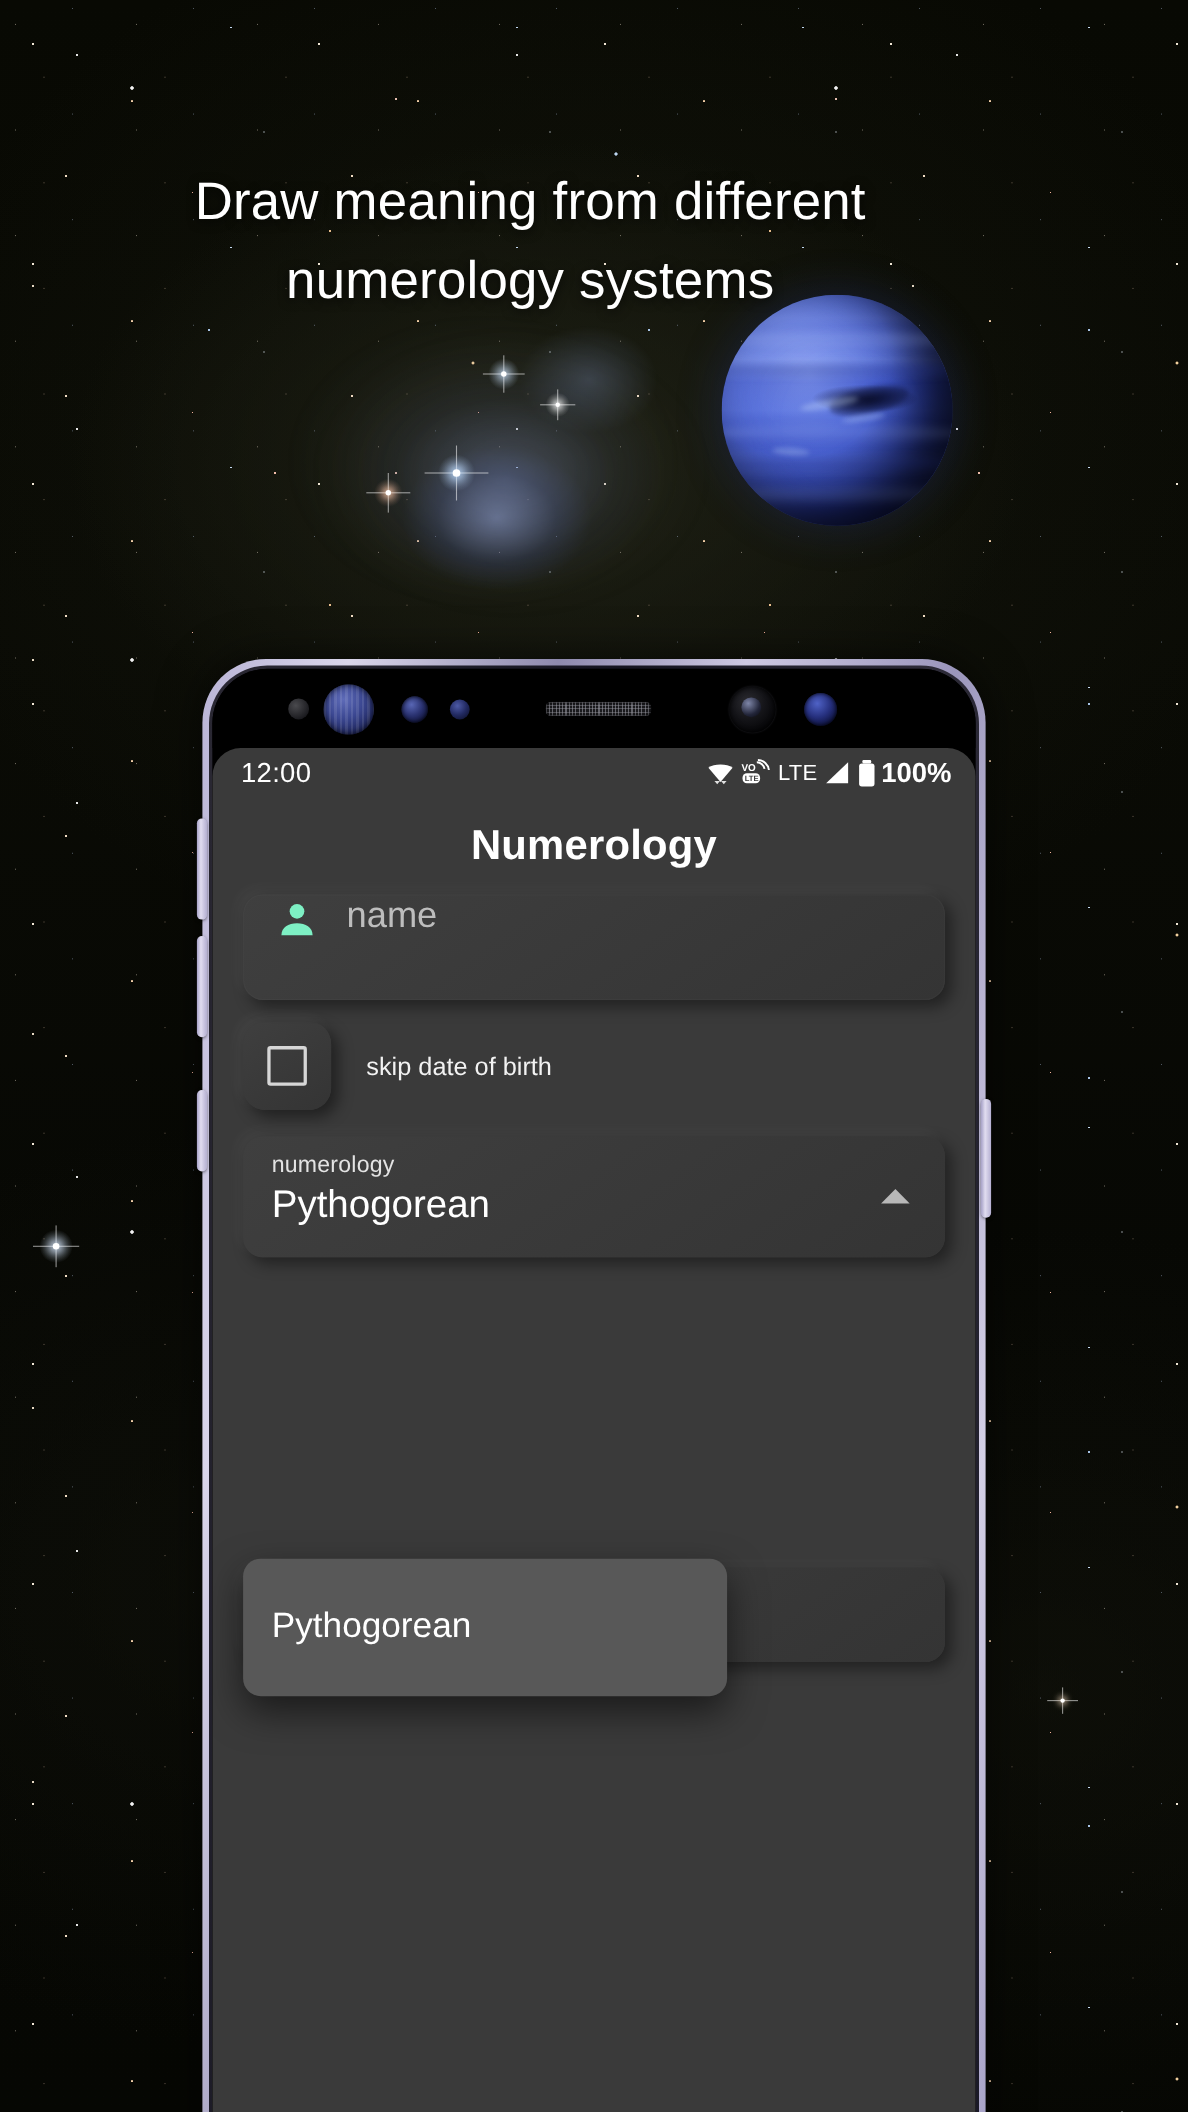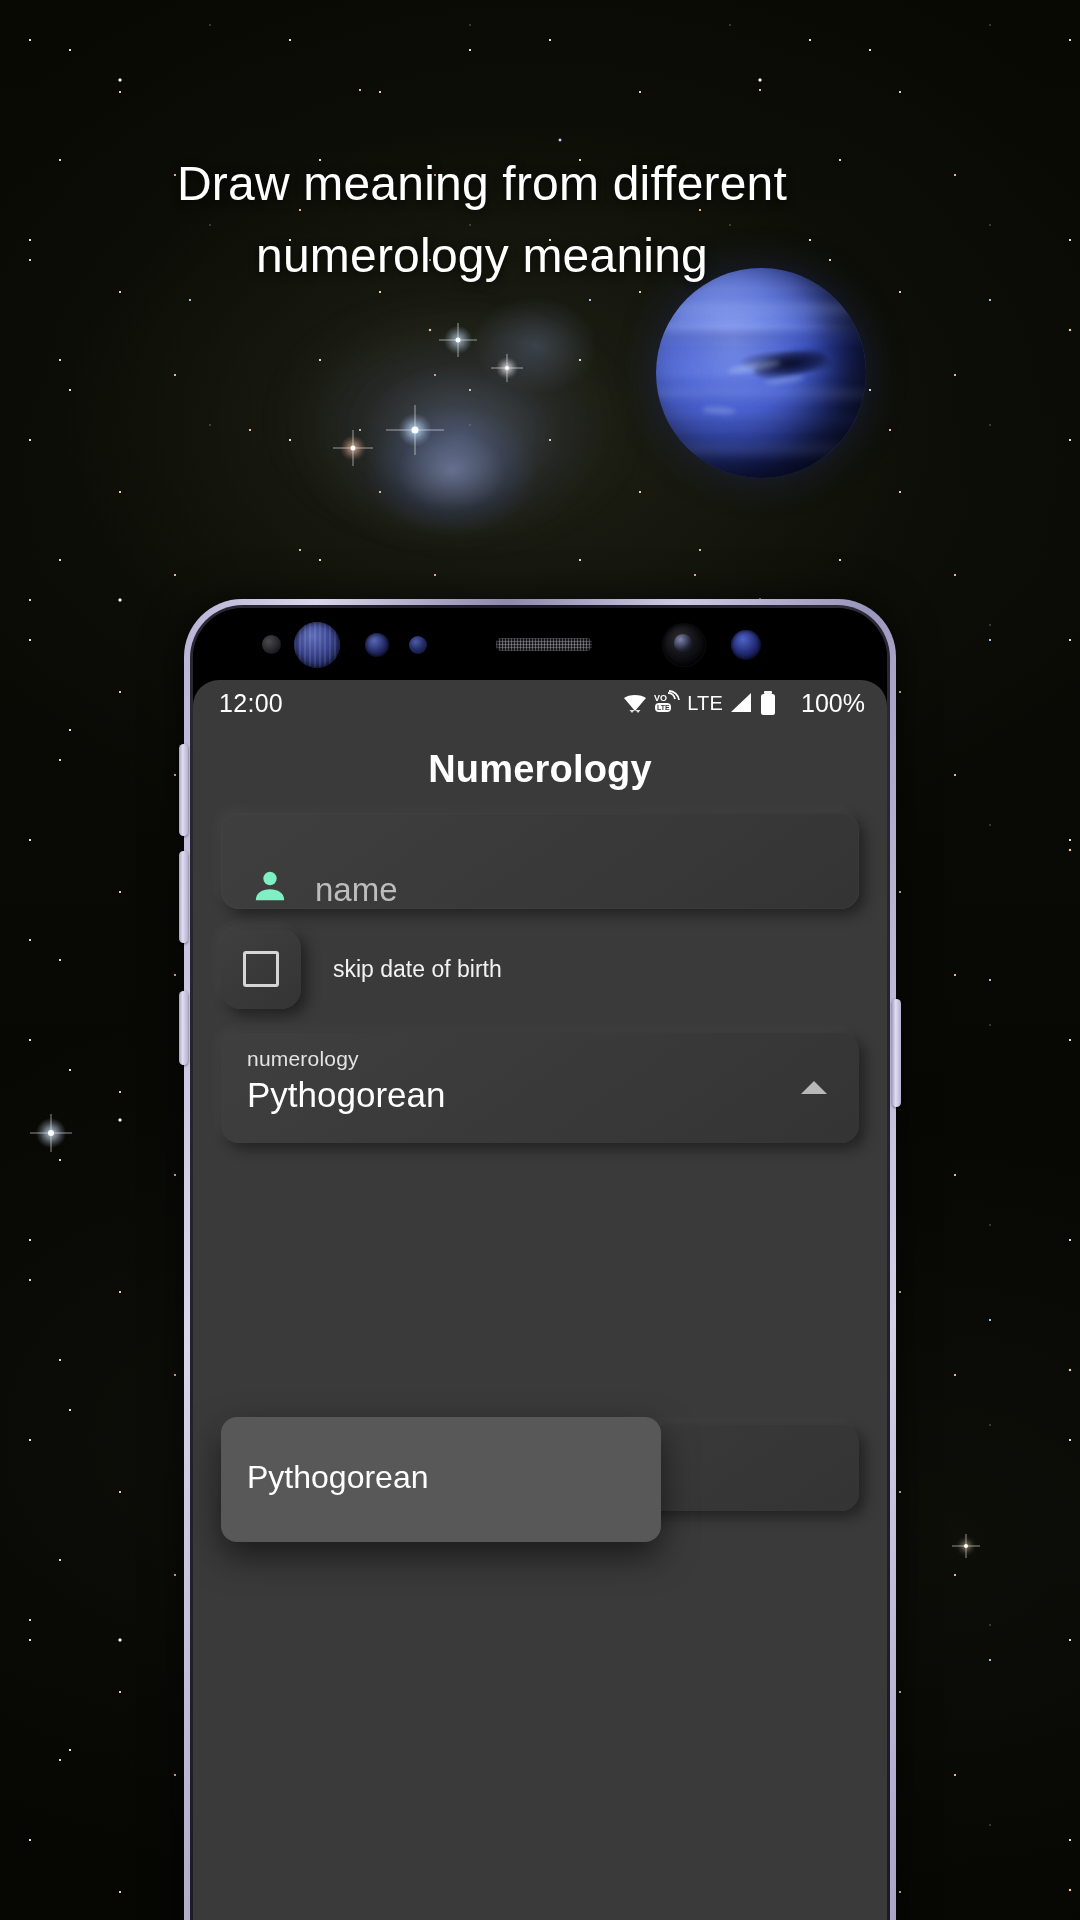--- a/index.html
+++ b/index.html
@@ -201,36 +201,36 @@
   }
   
   .statusbar{
     height:46px; display:flex; align-items:center; justify-content:space-between;
     padding:0 22px 0 26px; color:#ffffff;
   }
   .sb-time{ font-size:25px; font-weight:400; letter-spacing:.3px; }
   .sb-right{ display:flex; align-items:center; gap:4px; }
   .ico{ display:inline-flex; align-items:center; }
   .sb-lte{ font-size:20px; font-weight:500; letter-spacing:.2px; }
-  .sb-pct{ font-size:25px; font-weight:400; margin-left:20px; }
+  .sb-pct{ font-size:25px; font-weight:700; margin-left:0; }
 
   
   .app-title{
     text-align:center; color:#ffffff; font-size:38px; font-weight:700;
     padding:22px 0 6px; letter-spacing:.2px;
   }
 
   
   .field{
     position:relative; margin:16px 28px 0; height:96px;
     border-radius:18px;
     background:linear-gradient(145deg,#3f3f3f,#343434);
     box-shadow: 6px 6px 14px rgba(0,0,0,.42), -5px -5px 12px rgba(255,255,255,.045),
                 inset 0 0 0 1px rgba(255,255,255,.025);
-    display:flex; align-items:flex-end; padding:0 26px;
+    display:flex; align-items:flex-start; padding:0 26px;
   }
   .field .f-ico{ width:46px; height:46px; display:flex; align-items:center; justify-content:center; flex:0 0 46px; }
   .field .f-ph{ margin-left:22px; color:#bdbdbd; font-size:33px; font-weight:400; }
 
   
   .cbrow{ margin:20px 28px 0; display:flex; align-items:center; }
   .cbbox{
     width:80px; height:80px; border-radius:20px;
     background:linear-gradient(145deg,#3f3f3f,#343434);
     box-shadow: 6px 6px 14px rgba(0,0,0,.45), -5px -5px 12px rgba(255,255,255,.05);
@@ -327,21 +327,21 @@
     <div class="band" style="top:83%;height:14px;background:rgba(160,185,250,.16);"></div>
     <div class="spot"></div>
     <div class="wisp" style="left:34%;top:45%;width:54px;height:8px;transform:rotate(-10deg);opacity:.55;"></div>
     <div class="wisp" style="left:52%;top:52%;width:40px;height:6px;transform:rotate(-8deg);opacity:.5;"></div>
     <div class="wisp" style="left:22%;top:66%;width:34px;height:7px;transform:rotate(4deg);opacity:.45;"></div>
     <div class="term"></div>
   </div>
 
   <div id="headline">
     <span class="ln">Draw meaning from different</span>
-    <span class="ln">numerology meaning</span>
+    <span class="ln">numerology systems</span>
   </div>
 
   <div id="phone">
     <div class="frame"></div>
     <div class="frame-inner"></div>
 
     <div class="btn-side btn-vol-up"></div>
     <div class="btn-side btn-vol-dn"></div>
     <div class="btn-side btn-bix"></div>
     <div class="btn-side btn-power"></div>

